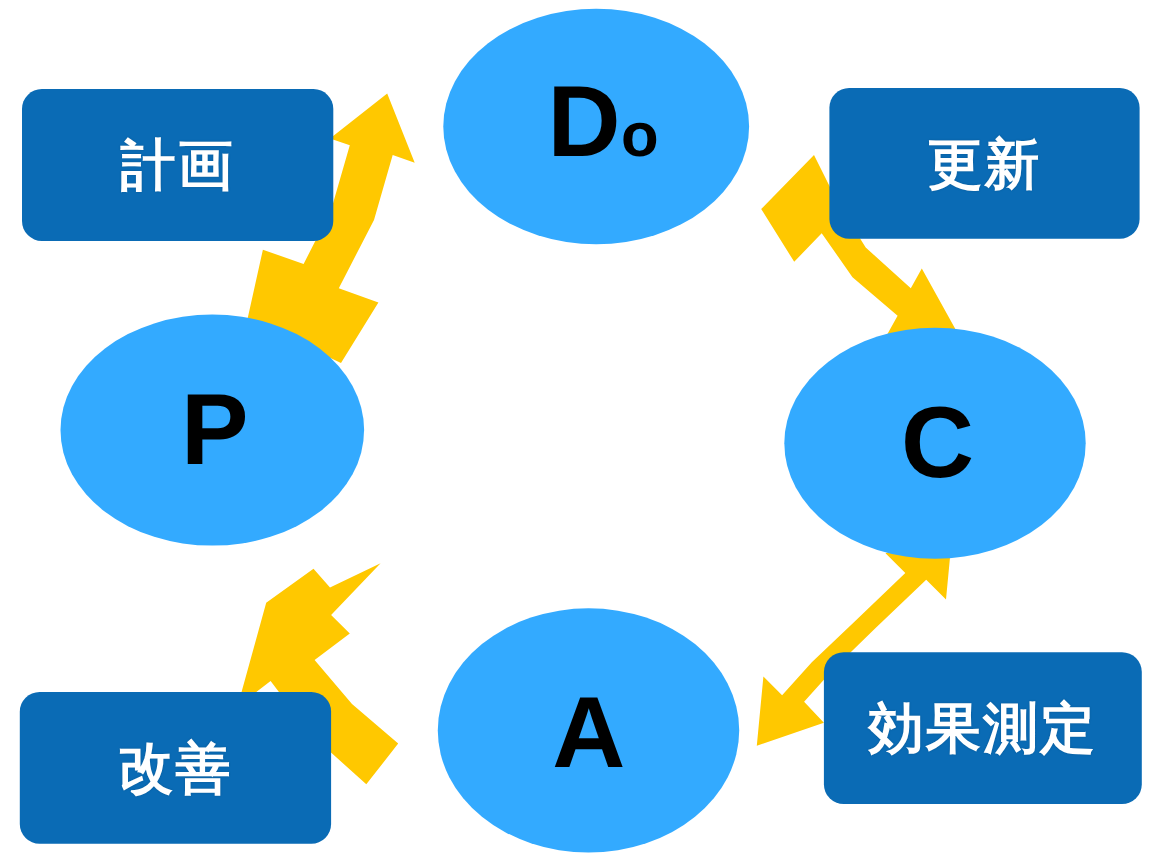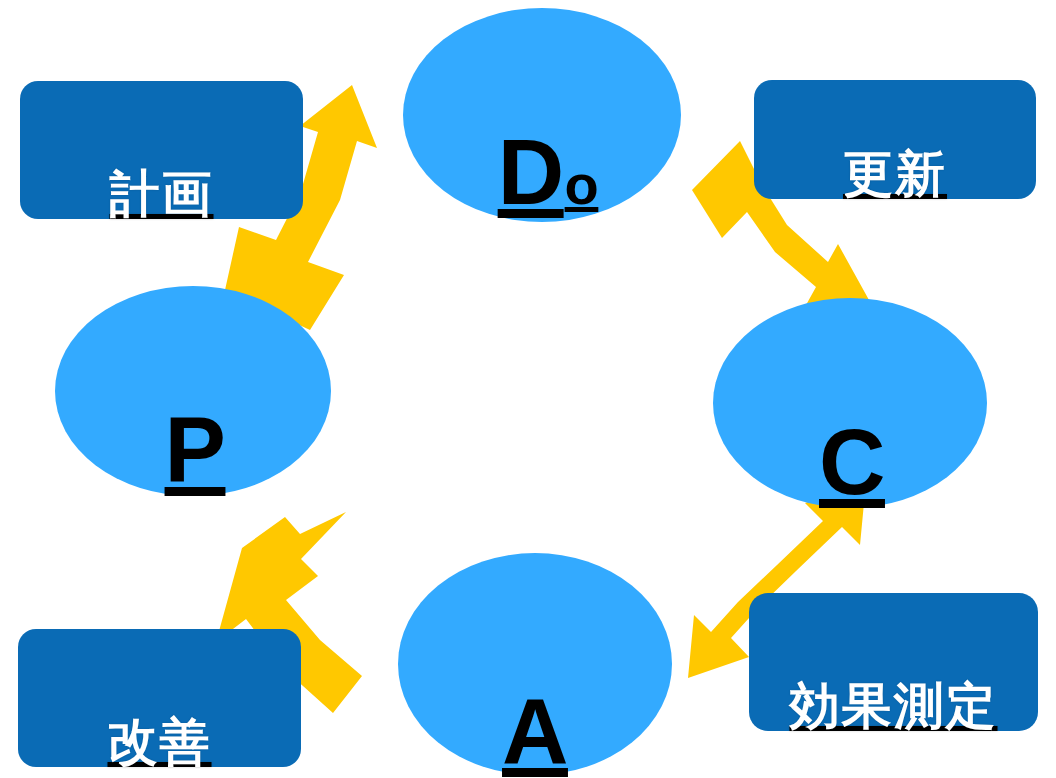--- a/index.html
+++ b/index.html
@@ -23,24 +23,23 @@
     left: 0;
     top: 0;
     width: 1056px;
     height: 778px;
     z-index: 1;
   }
   .node {
     position: absolute;
     z-index: 2;
     display: flex;
-    align-items: flex-end;
+    align-items: center;
     justify-content: center;
     box-sizing: border-box;
-    text-decoration: underline;
   }
   
   .ellipse {
     border-radius: 50%;
   }
   .phase-text {
     color: #000000;
     font-weight: bold;
     line-height: 1;
     white-space: nowrap;
@@ -71,21 +70,21 @@
     letter-spacing: 2px;
     text-shadow: 0 0 2px rgba(0,0,0,0.18);
   }
   
   #node-do        { left: 403px; top: 8px;   width: 278px; height: 214px; }
   #node-check     { left: 713px; top: 298px; width: 274px; height: 210px; }
   #node-action    { left: 398px; top: 553px; width: 274px; height: 222px; }
   #node-plan      { left: 55px;  top: 286px; width: 276px; height: 210px; }
 
   #node-keikaku   { left: 20px;  top: 81px;  width: 283px; height: 138px; }
-  #node-koushin   { left: 754px; top: 80px;  width: 282px; height: 119px; }
+  #node-koushin   { left: 754px; top: 80px;  width: 282px; height: 137px; }
   #node-kouka     { left: 749px; top: 593px; width: 289px; height: 138px; }
   #node-kaizen    { left: 18px;  top: 593px; width: 283px; height: 138px; }
 
   
   #node-do .phase-text    { transform: translate(6px, -4px); }
   #node-check .phase-text { transform: translate(2px, 0px); }
   #node-action .phase-text{ transform: translate(0px, 2px); }
   #node-plan .phase-text  { transform: translate(2px, 0px); }
 </style>
 </head>
@@ -130,21 +129,21 @@
   </div>
 
   <div class="node roundbox" id="node-keikaku" style="background:#0A6BB5;">
     <span class="box-text">計画</span>
   </div>
 
   <div class="node roundbox" id="node-koushin" style="background:#0A6BB5;">
     <span class="box-text">更新</span>
   </div>
 
-  <div class="node roundbox" id="node-kouka" style="background:#0A6BB5;border-radius:19px;">
+  <div class="node roundbox" id="node-kouka" style="background:#0A6BB5;">
     <span class="box-text">効果測定</span>
   </div>
 
   <div class="node roundbox" id="node-kaizen" style="background:#0A6BB5;margin-top:36px;">
     <span class="box-text">改善</span>
   </div>
 
 </div>
 
 </body></html>

